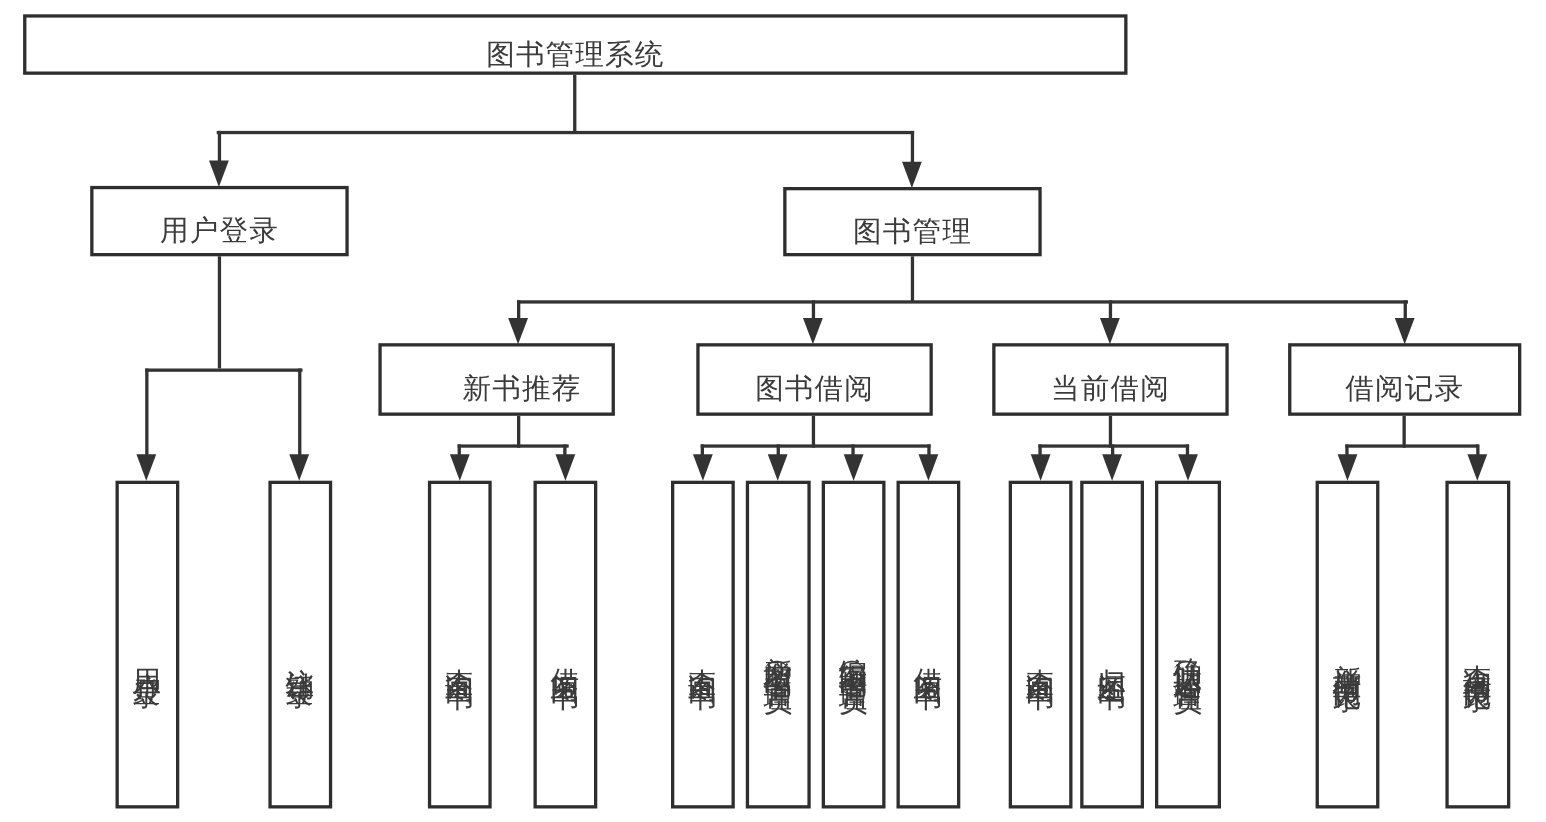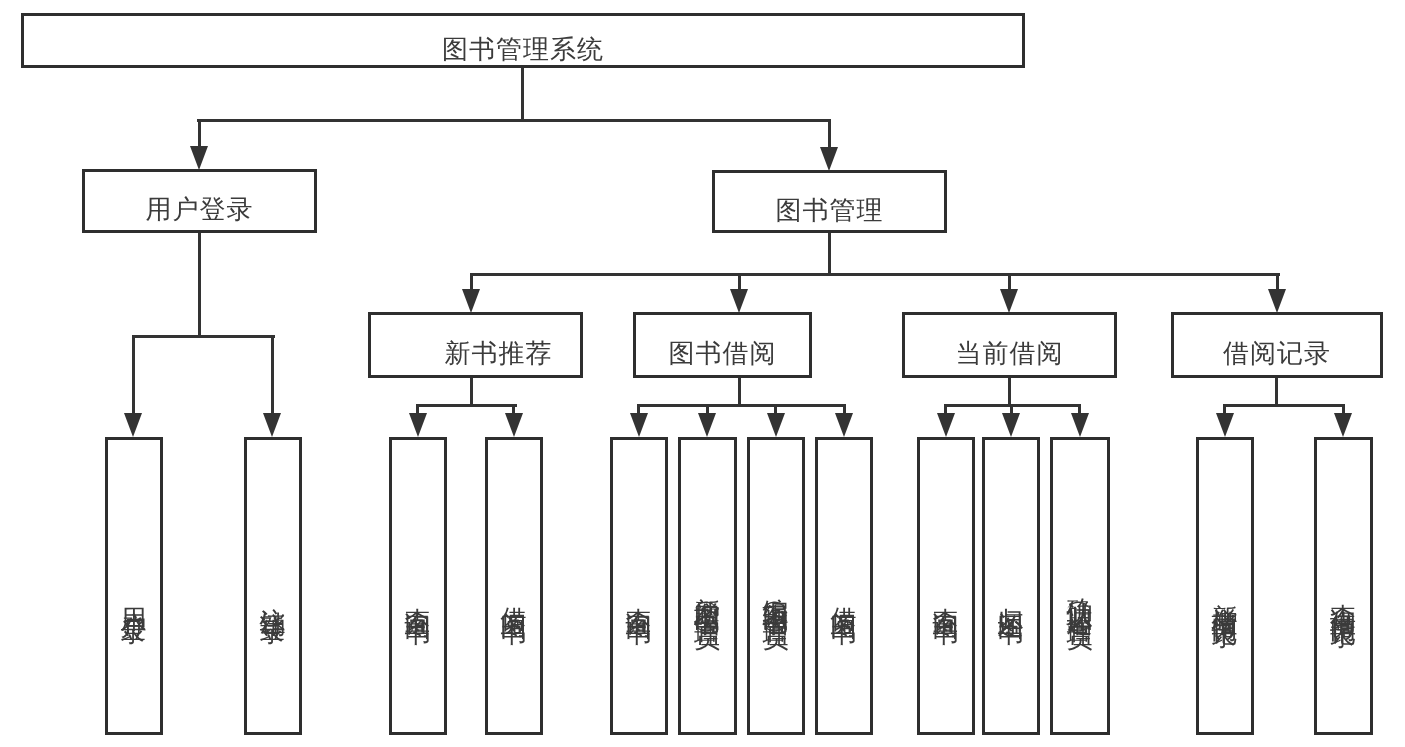--- a/index.html
+++ b/index.html
@@ -65,24 +65,24 @@
     <span class="lbl">图书管理系统</span>
   </div>
 
   <div class="box h" style="left:82px; top:169px; width:235px; height:64px;">
     <span class="lbl">用户登录</span>
   </div>
   <div class="box h" style="left:712px; top:170px; width:235px; height:63px;">
     <span class="lbl">图书管理</span>
   </div>
 
-  <div class="box h" style="left:368px; top:312px; width:215px; height:66px;padding-left:46px;">
+  <div class="box h" style="left:344px; top:312px; width:215px; height:66px;padding-left:46px;">
     <span class="lbl">新书推荐</span>
   </div>
-  <div class="box h" style="left:633px; top:312px; width:179px; height:66px;text-align:center;">
+  <div class="box h" style="left:633px; top:312px; width:215px; height:66px;text-align:center;">
     <span class="lbl">图书借阅</span>
   </div>
   <div class="box h" style="left:902px; top:312px; width:215px; height:66px;">
     <span class="lbl">当前借阅</span>
   </div>
   <div class="box h" style="left:1171px; top:312px; width:212px; height:66px;">
     <span class="lbl">借阅记录</span>
   </div>
 
   <div class="box v" style="left:105px; top:437px; width:58px; height:298px;">

